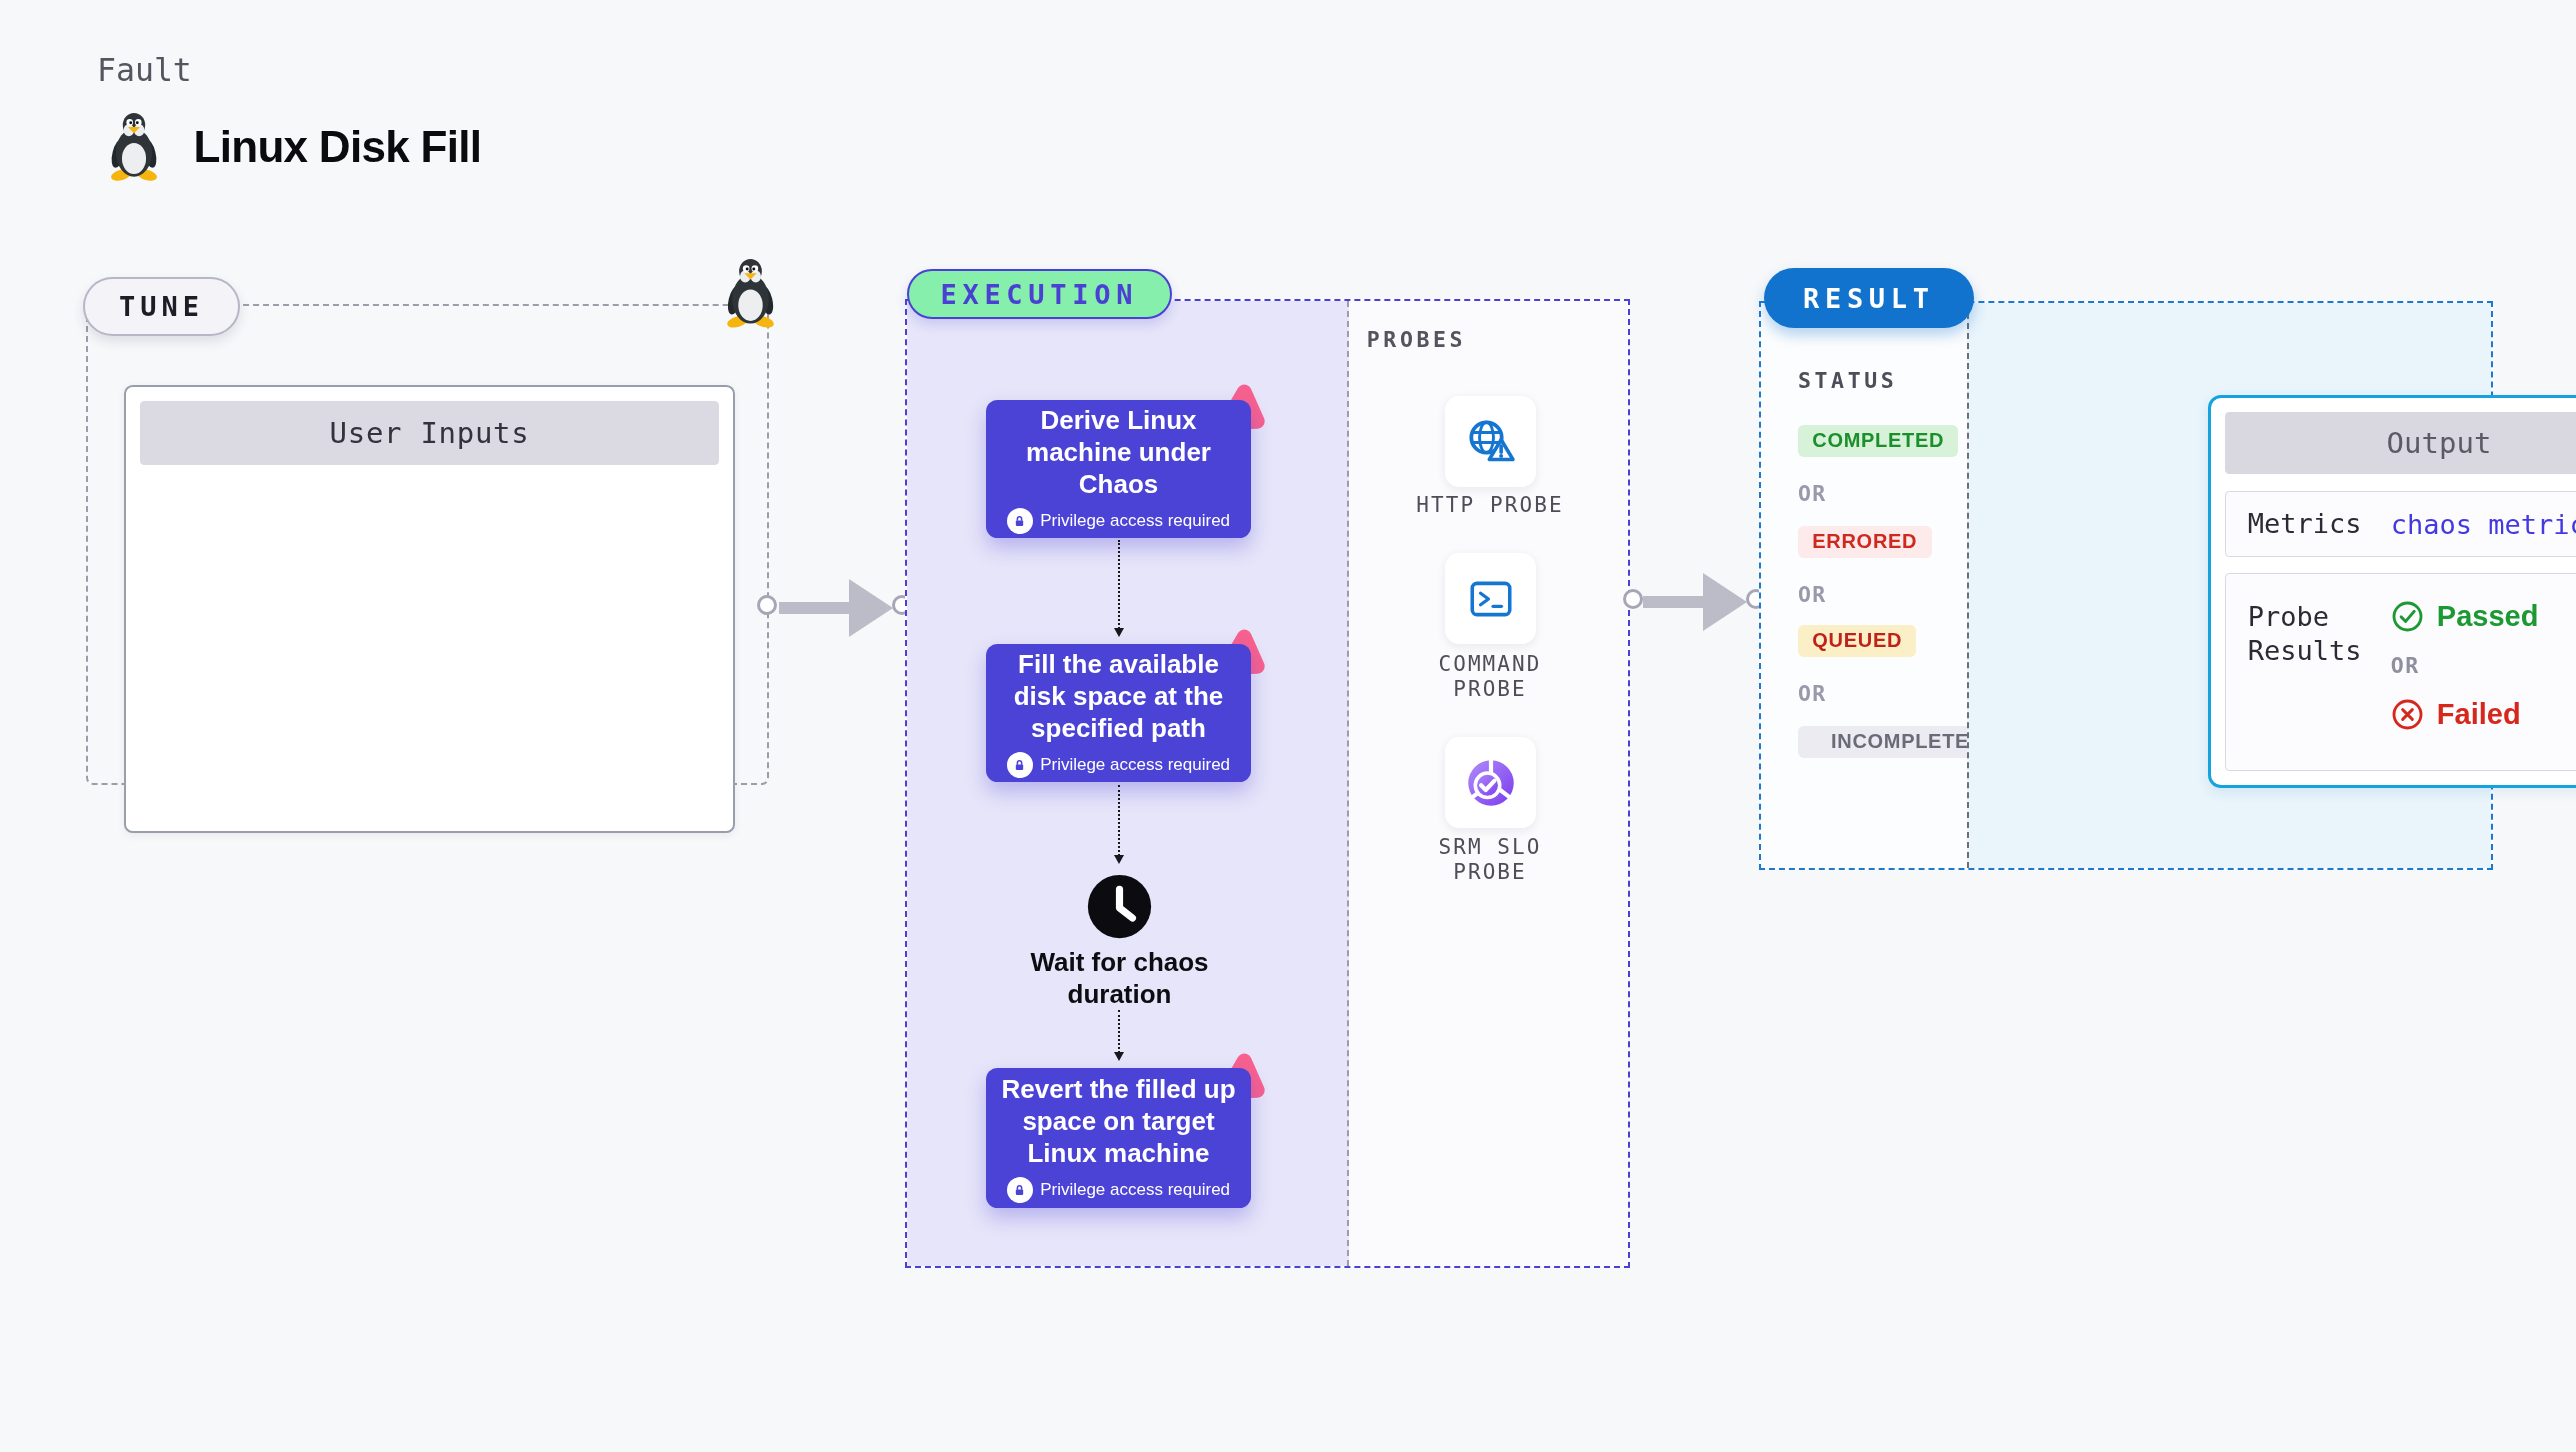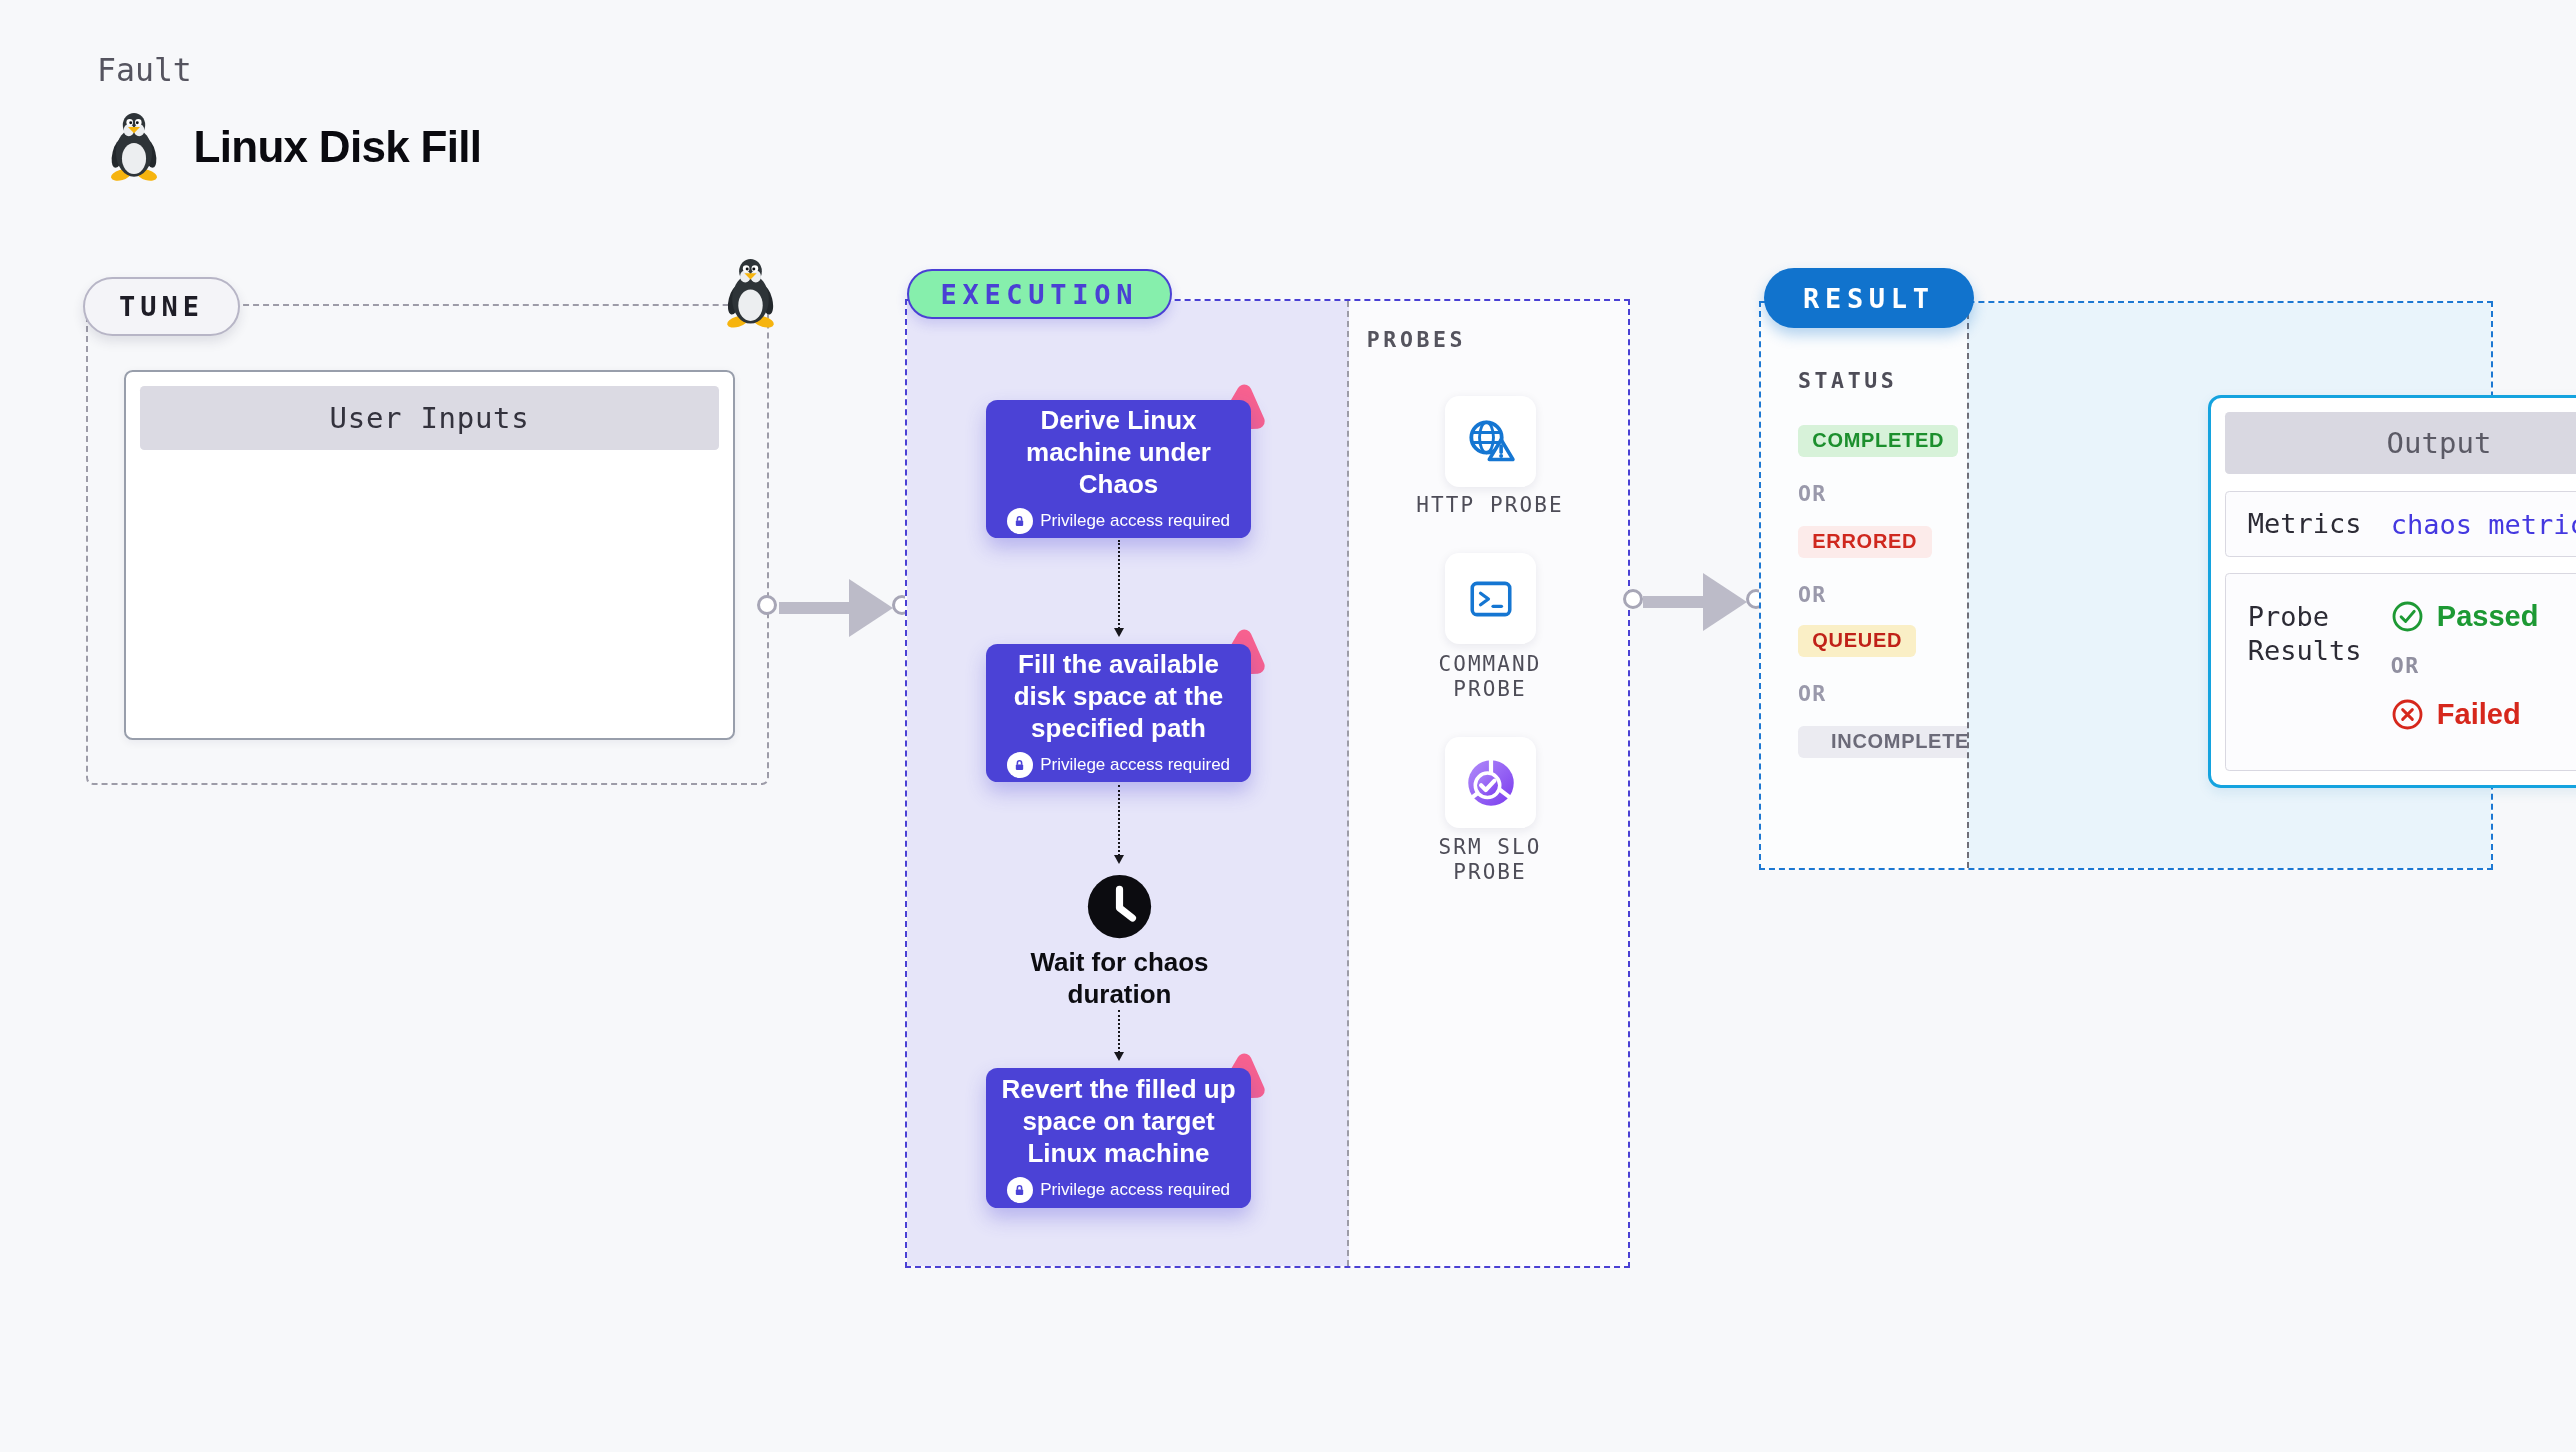--- a/index.html
+++ b/index.html
@@ -32,21 +32,21 @@
   .exec-pill{left:907px;top:269px;height:50px;padding:0 31.5px;background:#86efac;
         border:2.9px solid var(--indigo);color:var(--indigo);letter-spacing:5.7px;
         box-shadow:0 5.7px 11.5px rgba(74,64,212,.18);}
   .result-pill{left:1764px;top:268px;height:60px;padding:0 39px;background:var(--blue);
         color:#fff;letter-spacing:5.7px;box-shadow:0 7.2px 14.3px rgba(17,115,205,.30);}
 
   
   .tune-box{position:absolute;left:86px;top:304px;width:683px;height:481px;
         border:2.1px dashed var(--gray-dash);border-radius:7.2px;}
   .tux-corner{position:absolute;left:722px;top:258px;width:57px;height:70px;z-index:2;}
-  .ui-card{position:absolute;left:124px;top:370px;width:611px;height:370px;background:#fff;
+  .ui-card{position:absolute;left:124px;top:385px;width:611px;height:448px;background:#fff;
         border:2.1px solid #989eab;border-radius:8.6px;padding:14.3px;box-shadow:0 2.9px 8.6px rgba(20,20,60,.06);}
   .ui-card-header{height:64px;background:#dbdae3;border-radius:4.3px;display:flex;align-items:center;
         justify-content:center;font-family:var(--mono);font-size:29px;color:#33323d;letter-spacing:0.7px;}
   .ui-card-body{margin-top:20px;height:248px;background:#f2f2f7;border:1.4px solid #c7c6d2;border-radius:4.3px;
         display:flex;padding:26px 0 0 29px;}
   .chaos-label{width:236px;font-family:var(--mono);font-size:27px;color:#2a2933;}
   .inputs-list{display:flex;flex-direction:column;gap:19.3px;}
   .input-item{font-family:var(--mono);font-size:27px;color:#2e26d3;line-height:27px;}
 
   

